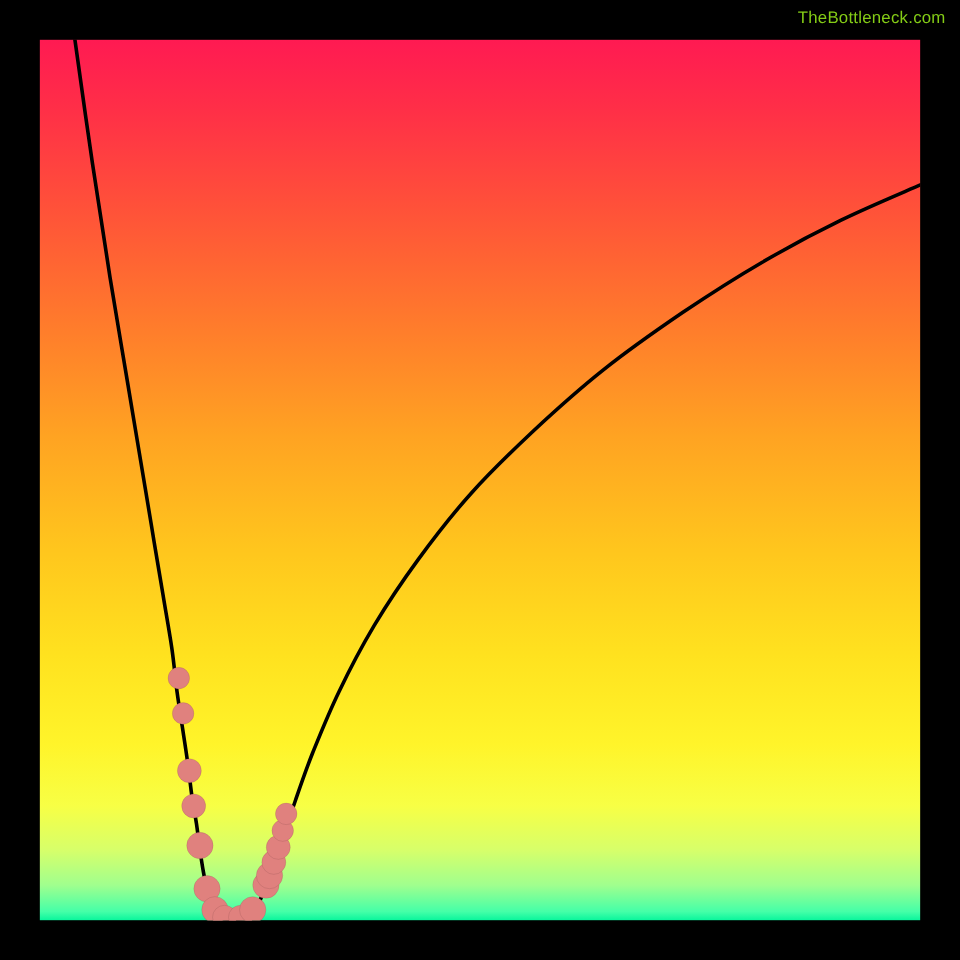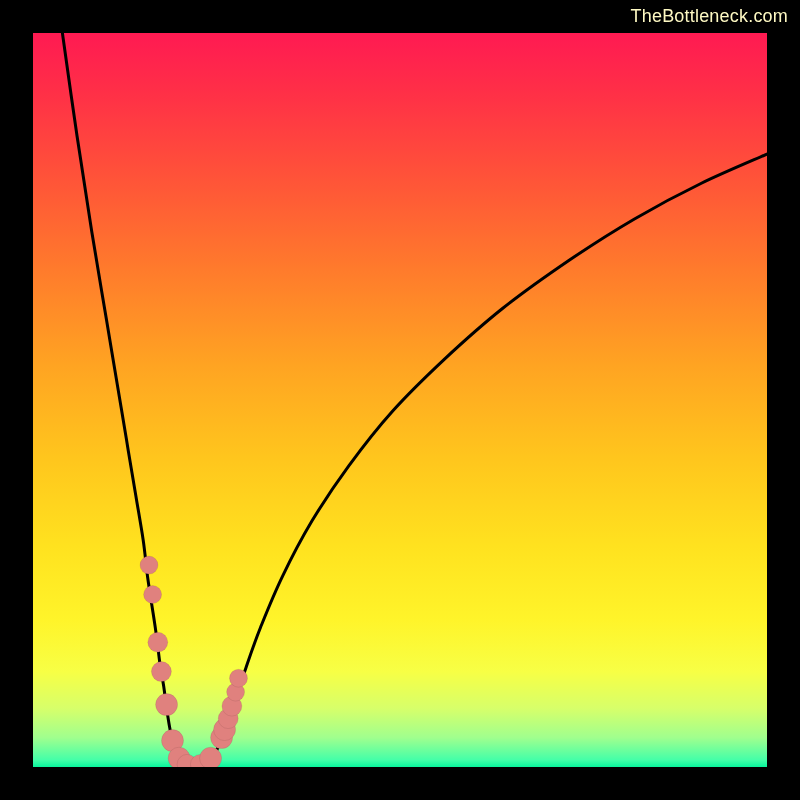--- a/index.html
+++ b/index.html
@@ -42,22 +42,22 @@
       #d7ff6a 92%,
       #a0ff8e 96%,
       #45ffa8 99%,
       #08f59c 100%
     );
   }
   .watermark {
     position: absolute;
     top: 6px;
     right: 12px;
-    color: #fef9c3;
-    font-size: 18px;
+    color: #84cc16;
+    font-size: 14px;
     font-weight: 500;
     letter-spacing: 0.2px;
     font-family: Arial, Helvetica, sans-serif;
   }
   svg.curve {
     position: absolute;
     left: 0; top: 0;
     width: 734px; height: 734px;
     overflow: visible;
   }

